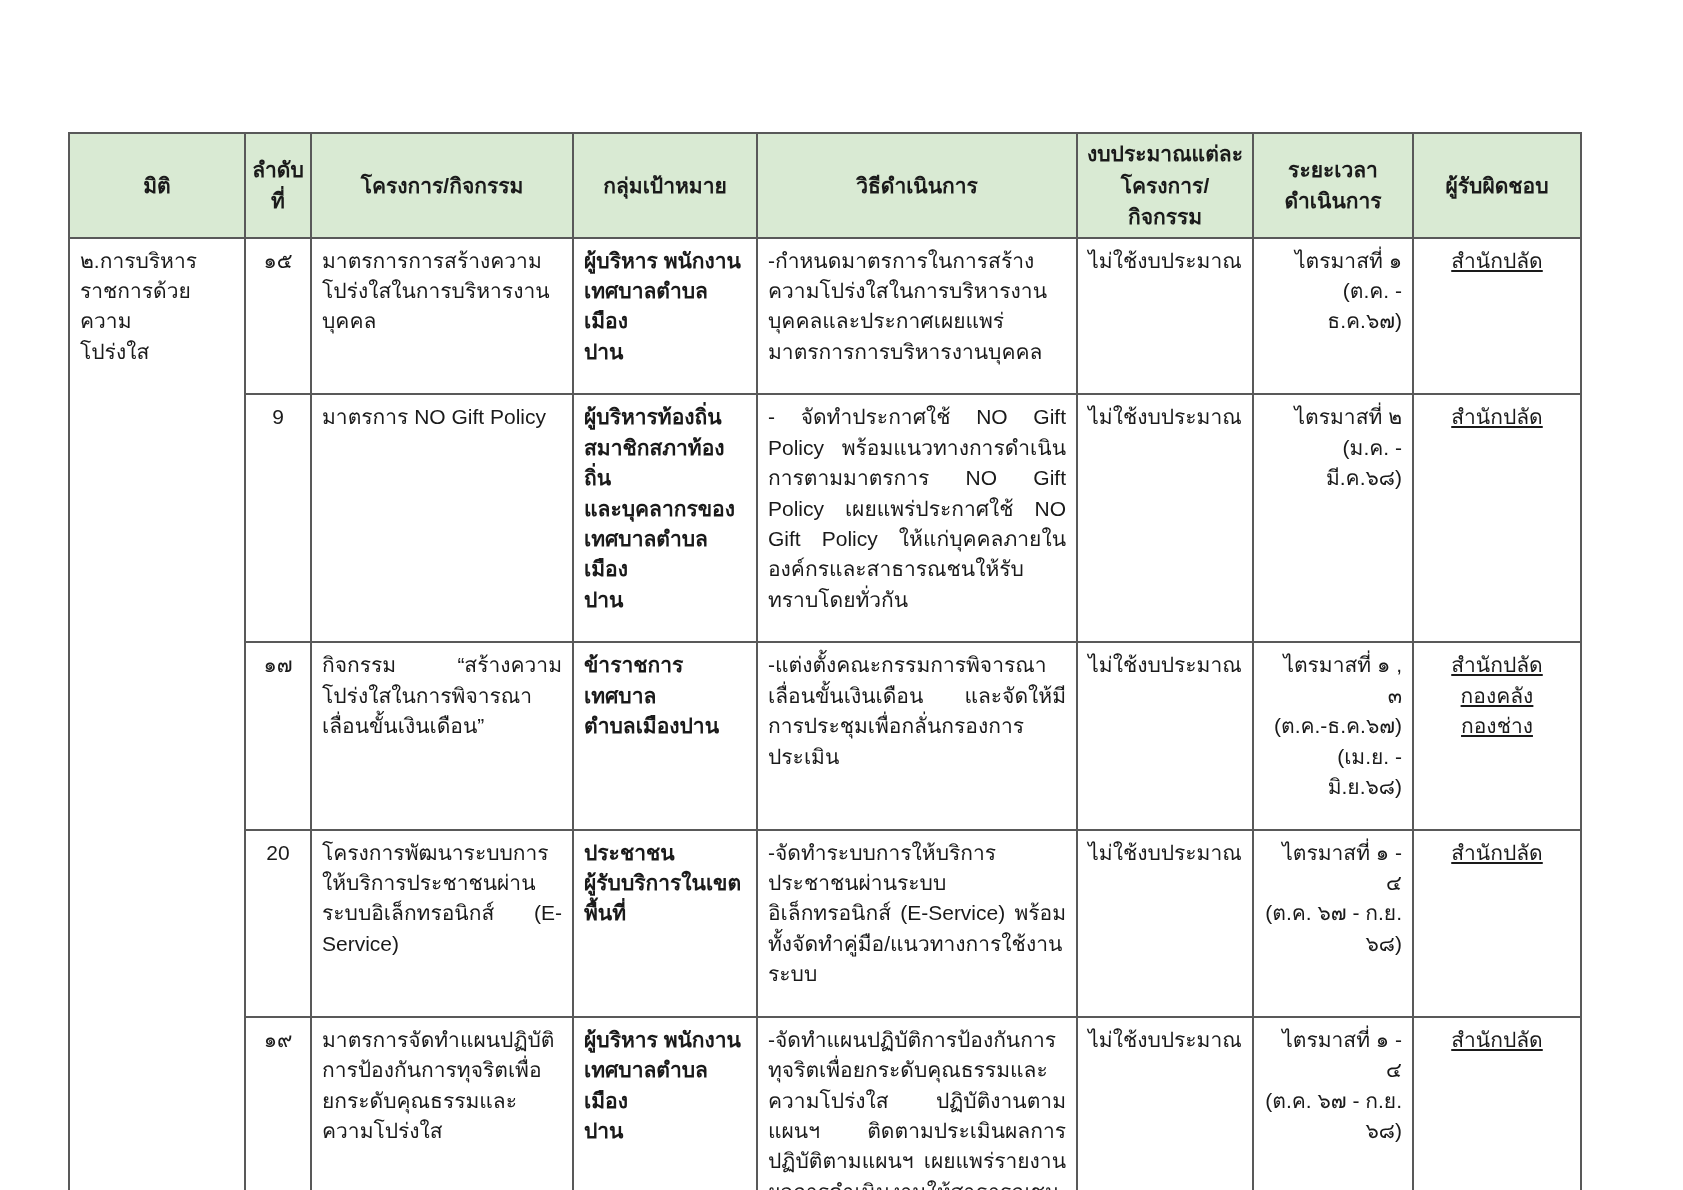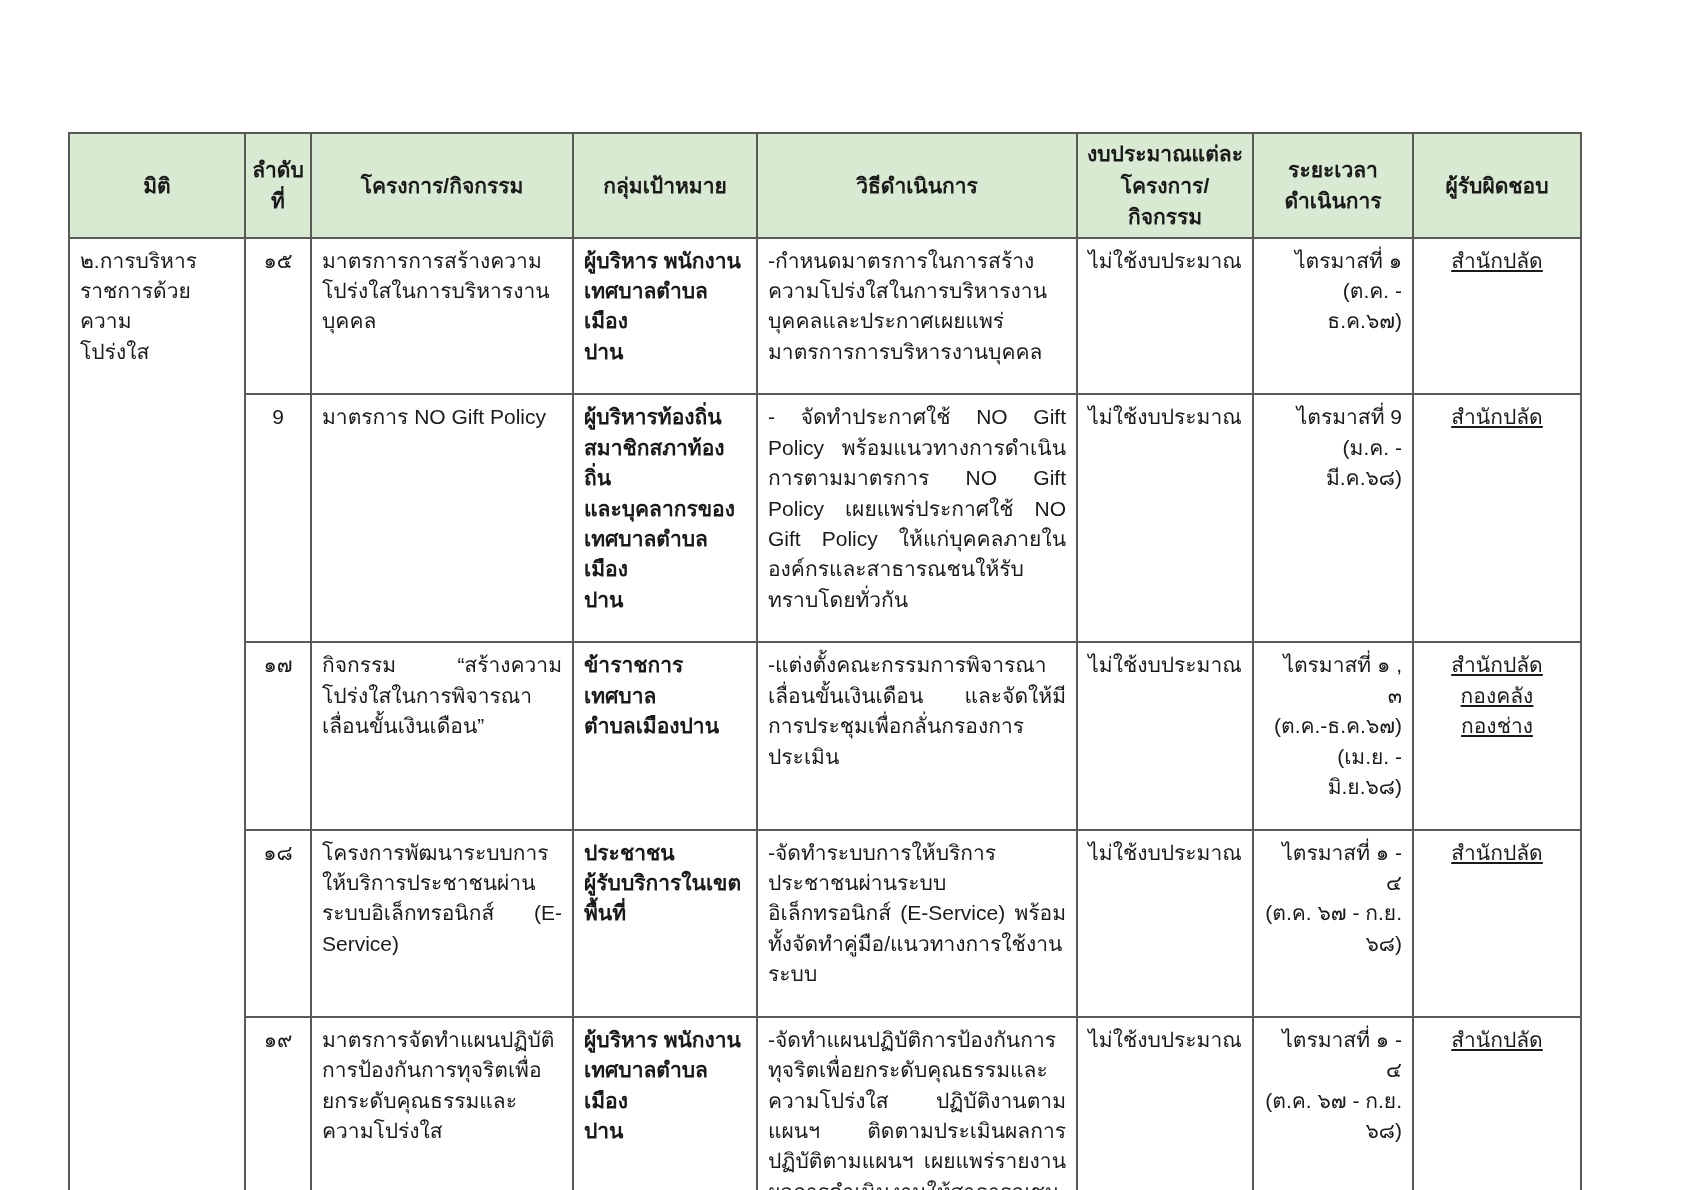--- a/index.html
+++ b/index.html
@@ -100,40 +100,40 @@
       <tr>
         <td class="cell-no">9</td>
         <td class="cell-project">มาตรการ NO Gift Policy</td>
         <td class="cell-target">ผู้บริหารท้องถิ่น
 สมาชิกสภาท้องถิ่น
 และบุคลากรของ
 เทศบาลตำบลเมือง
 ปาน</td>
         <td class="cell-method">- จัดทำประกาศใช้ NO Gift Policy พร้อมแนวทางการดำเนินการตามมาตรการ NO Gift Policy  เผยแพร่ประกาศใช้ NO Gift Policy ให้แก่บุคคลภายในองค์กรและสาธารณชนให้รับทราบโดยทั่วกัน</td>
         <td class="cell-budget">ไม่ใช้งบประมาณ</td>
-        <td class="cell-period">ไตรมาสที่ 9
+        <td class="cell-period">ไตรมาสที่ ๒
 (ม.ค. - มี.ค.๖๘)</td>
         <td class="cell-resp">สำนักปลัด</td>
       </tr>
       <tr>
         <td class="cell-no">๑๗</td>
         <td class="cell-project">กิจกรรม “สร้างความโปร่งใสในการพิจารณาเลื่อนขั้นเงินเดือน”</td>
         <td class="cell-target">ข้าราชการเทศบาล
 ตำบลเมืองปาน</td>
         <td class="cell-method">-แต่งตั้งคณะกรรมการพิจารณาเลื่อนขั้นเงินเดือน และจัดให้มีการประชุมเพื่อกลั่นกรองการประเมิน</td>
         <td class="cell-budget">ไม่ใช้งบประมาณ</td>
         <td class="cell-period">ไตรมาสที่ ๑ , ๓
 (ต.ค.-ธ.ค.๖๗)
 (เม.ย. - มิ.ย.๖๘)</td>
         <td class="cell-resp">สำนักปลัด
 กองคลัง
 กองช่าง</td>
       </tr>
       <tr>
-        <td class="cell-no">๑๘</td>
+        <td class="cell-no">20</td>
         <td class="cell-project">โครงการพัฒนาระบบการให้บริการประชาชนผ่านระบบอิเล็กทรอนิกส์ (E-Service)</td>
         <td class="cell-target">ประชาชน
 ผู้รับบริการในเขต
 พื้นที่</td>
         <td class="cell-method">-จัดทำระบบการให้บริการประชาชนผ่านระบบอิเล็กทรอนิกส์ (E-Service) พร้อมทั้งจัดทำคู่มือ/แนวทางการใช้งานระบบ</td>
         <td class="cell-budget">ไม่ใช้งบประมาณ</td>
         <td class="cell-period">ไตรมาสที่ ๑ - ๔
 (ต.ค. ๖๗ - ก.ย.
 ๖๘)</td>
         <td class="cell-resp">สำนักปลัด</td>

